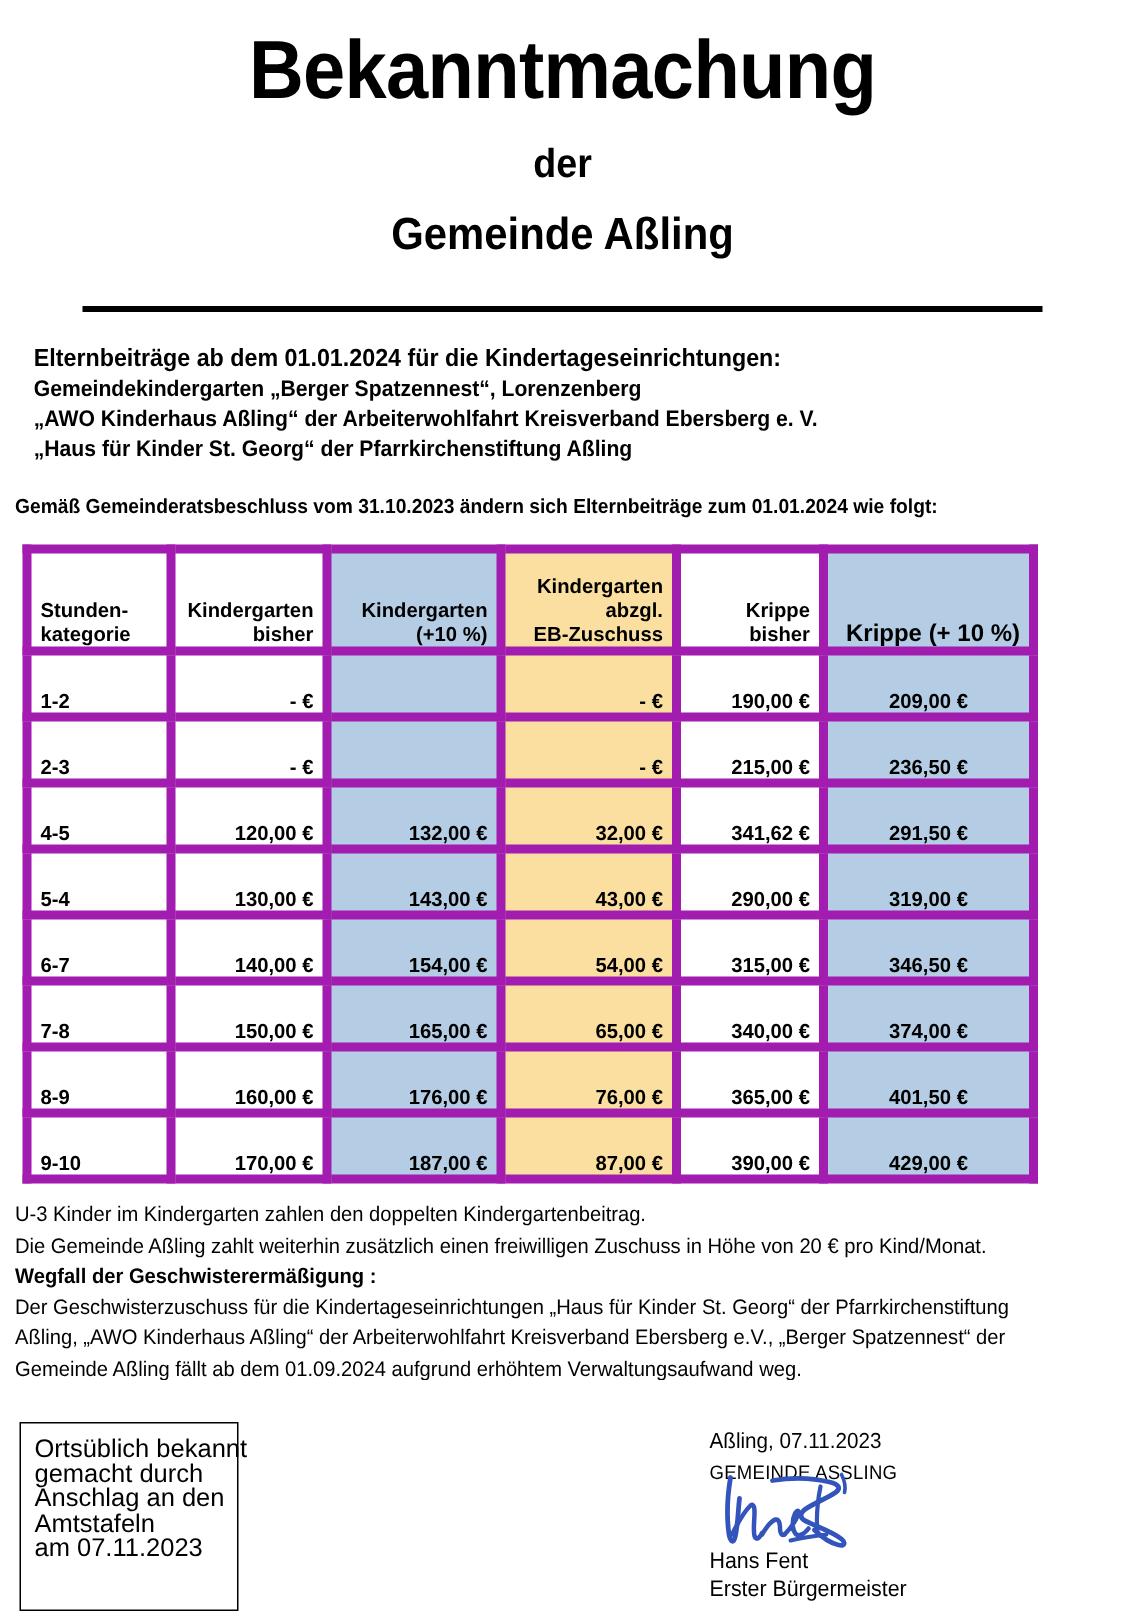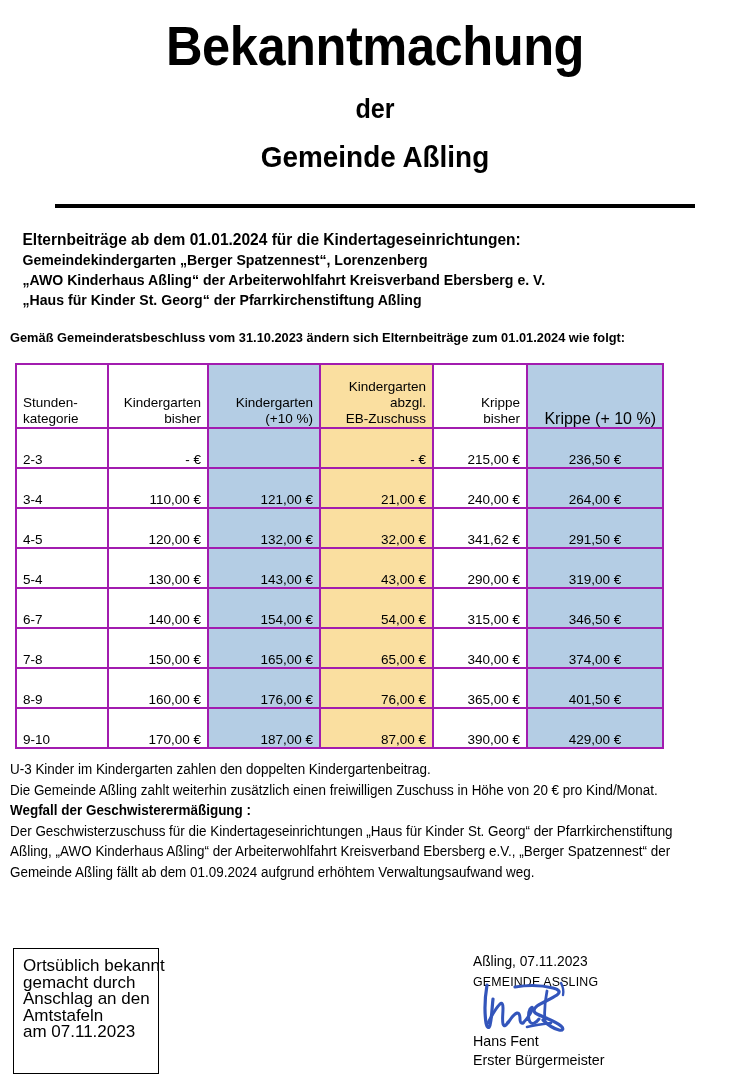--- a/index.html
+++ b/index.html
@@ -90,24 +90,24 @@
     margin-left: 15px;
     width: 563px;
   }
   table.fees {
     border-collapse: collapse;
     width: 563px;
     table-layout: fixed;
     font-size: 13.5px;
   }
   table.fees td, table.fees th {
-    border: 2px solid #a21caf;
+    border: 6px solid #a21caf;
     padding: 0 6px;
     vertical-align: bottom;
-    font-weight: normal;
+    font-weight: bold;
   }
   thead th {
     height: 62px;
     font-weight: bold;
     text-align: left;
     line-height: 16px;
     font-size: 13.5px;
   }
   th.h-top {
     vertical-align: top;
@@ -239,34 +239,34 @@
           <th class="c-cat">Stunden-<br>kategorie</th>
           <th class="c-kgb">Kindergarten<br>bisher</th>
           <th class="c-kg10 fill-blue">Kindergarten<br>(+10 %)</th>
           <th class="c-kgez fill-amber h-top">Kindergarten<br>abzgl.<br>EB-Zuschuss</th>
           <th class="c-krb">Krippe<br>bisher</th>
           <th class="c-kr10 fill-blue h-light">Krippe (+ 10 %)</th>
         </tr>
       </thead>
       <tbody id="fees-body">
           <tr>
+            <td class="c-cat">1-2</td>
+            <td class="c-kgb">-   €</td>
+            <td class="c-kg10 fill-blue"></td>
+            <td class="c-kgez fill-amber">-   €</td>
+            <td class="c-krb">190,00 €</td>
+            <td class="c-kr10 fill-blue">209,00 €</td>
+          </tr>
+          <tr>
             <td class="c-cat">2-3</td>
             <td class="c-kgb">-   €</td>
             <td class="c-kg10 fill-blue"></td>
             <td class="c-kgez fill-amber">-   €</td>
             <td class="c-krb">215,00 €</td>
             <td class="c-kr10 fill-blue">236,50 €</td>
-          </tr>
-          <tr>
-            <td class="c-cat">3-4</td>
-            <td class="c-kgb">110,00 €</td>
-            <td class="c-kg10 fill-blue">121,00 €</td>
-            <td class="c-kgez fill-amber">21,00 €</td>
-            <td class="c-krb">240,00 €</td>
-            <td class="c-kr10 fill-blue">264,00 €</td>
           </tr>
           <tr>
             <td class="c-cat">4-5</td>
             <td class="c-kgb">120,00 €</td>
             <td class="c-kg10 fill-blue">132,00 €</td>
             <td class="c-kgez fill-amber">32,00 €</td>
             <td class="c-krb">341,62 €</td>
             <td class="c-kr10 fill-blue">291,50 €</td>
           </tr>
           <tr>

